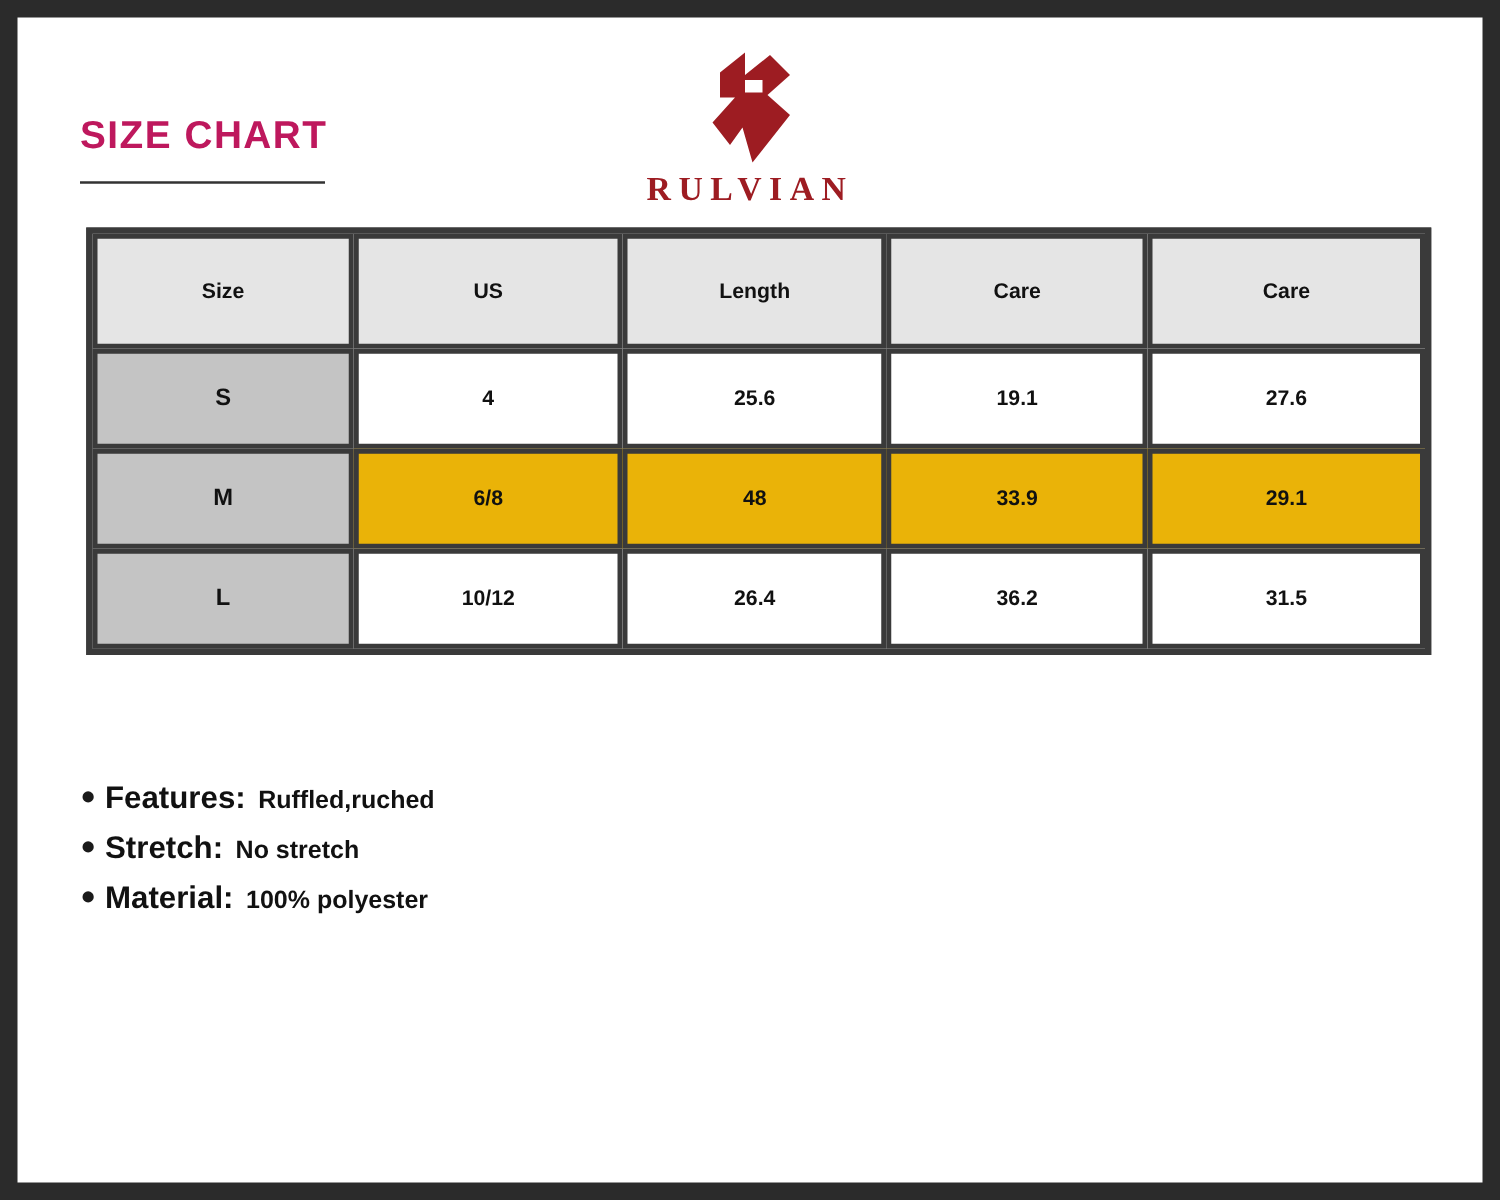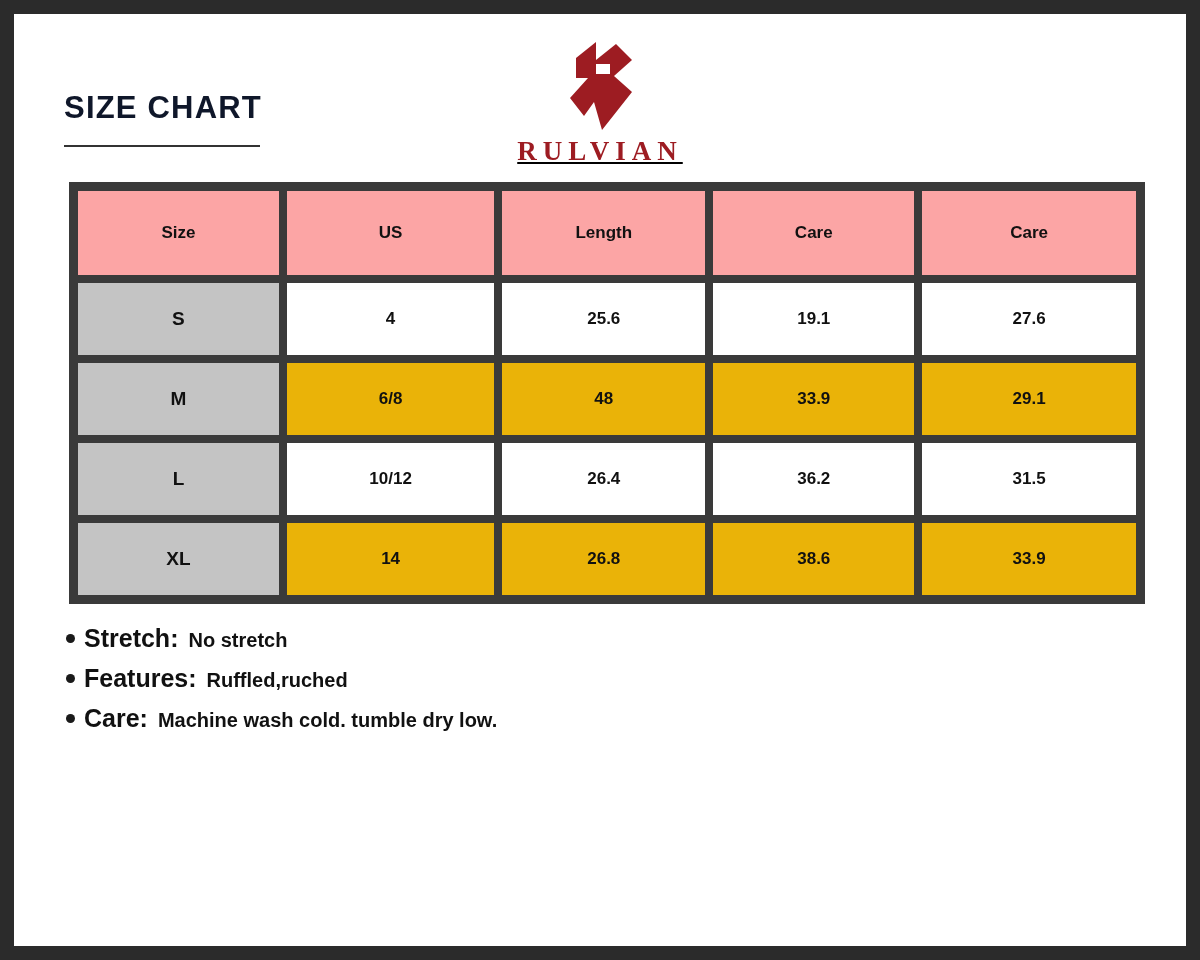--- a/index.html
+++ b/index.html
@@ -36,38 +36,37 @@
   }
   .title-block {
     position: absolute;
     left: 50px;
     top: 78px;
   }
   .title {
     font-size: 31px;
     font-weight: bold;
     letter-spacing: 1.2px;
-    color: #0f172a;
+    color: #be185d;
     line-height: 1;
   }
   .title-rule {
     margin-top: 22px;
     width: 196px;
     height: 2px;
     background: #333333;
   }
   .logo-block {
     position: absolute;
     left: 0;
     right: 0;
     top: 26px;
     display: flex;
     flex-direction: column;
     align-items: center;
-    text-decoration: underline;
   }
   .logo-mark {
     width: 120px;
     height: 92px;
     display: block;
   }
   .logo-word {
     margin-top: 4px;
     font-size: 27px;
     font-weight: bold;
@@ -94,21 +93,21 @@
     border: 4px solid #3a3a3a;
     text-align: center;
     vertical-align: middle;
     font-size: 17px;
     font-weight: bold;
     color: #111111;
     padding: 0;
   }
   thead th {
     height: 84px;
-    background: #fca5a5;
+    background: #e5e5e5;
   }
   thead th.light-head {
     font-weight: bold;
   }
   tbody td {
     height: 72px;
     background: #ffffff;
   }
   tbody td.size-cell {
     background: #c4c4c4;
@@ -219,43 +218,36 @@
             <td class="val">33.9</td>
             <td class="val">29.1</td>
           </tr>
           <tr>
             <td class="size-cell">L</td>
             <td class="val">10/12</td>
             <td class="val">26.4</td>
             <td class="val">36.2</td>
             <td class="val">31.5</td>
           </tr>
-          <tr class="alt">
-            <td class="size-cell">XL</td>
-            <td class="val">14</td>
-            <td class="val">26.8</td>
-            <td class="val">38.6</td>
-            <td class="val">33.9</td>
-          </tr>
         </tbody>
       </table>
     </div>
 
     <div class="notes">
+      <div class="note-row">
+        <span class="bullet"></span>
+        <span class="note-label">Features:</span>
+        <span class="note-value">Ruffled,ruched</span>
+      </div>
       <div class="note-row">
         <span class="bullet"></span>
         <span class="note-label">Stretch:</span>
         <span class="note-value">No stretch</span>
       </div>
       <div class="note-row">
         <span class="bullet"></span>
-        <span class="note-label">Features:</span>
-        <span class="note-value">Ruffled,ruched</span>
-      </div>
-      <div class="note-row">
-        <span class="bullet"></span>
-        <span class="note-label">Care:</span>
-        <span class="note-value">Machine wash cold. tumble dry low.</span>
+        <span class="note-label">Material:</span>
+        <span class="note-value">100% polyester</span>
       </div>
     </div>
 
   </div>
 </div>
 
 </body></html>

